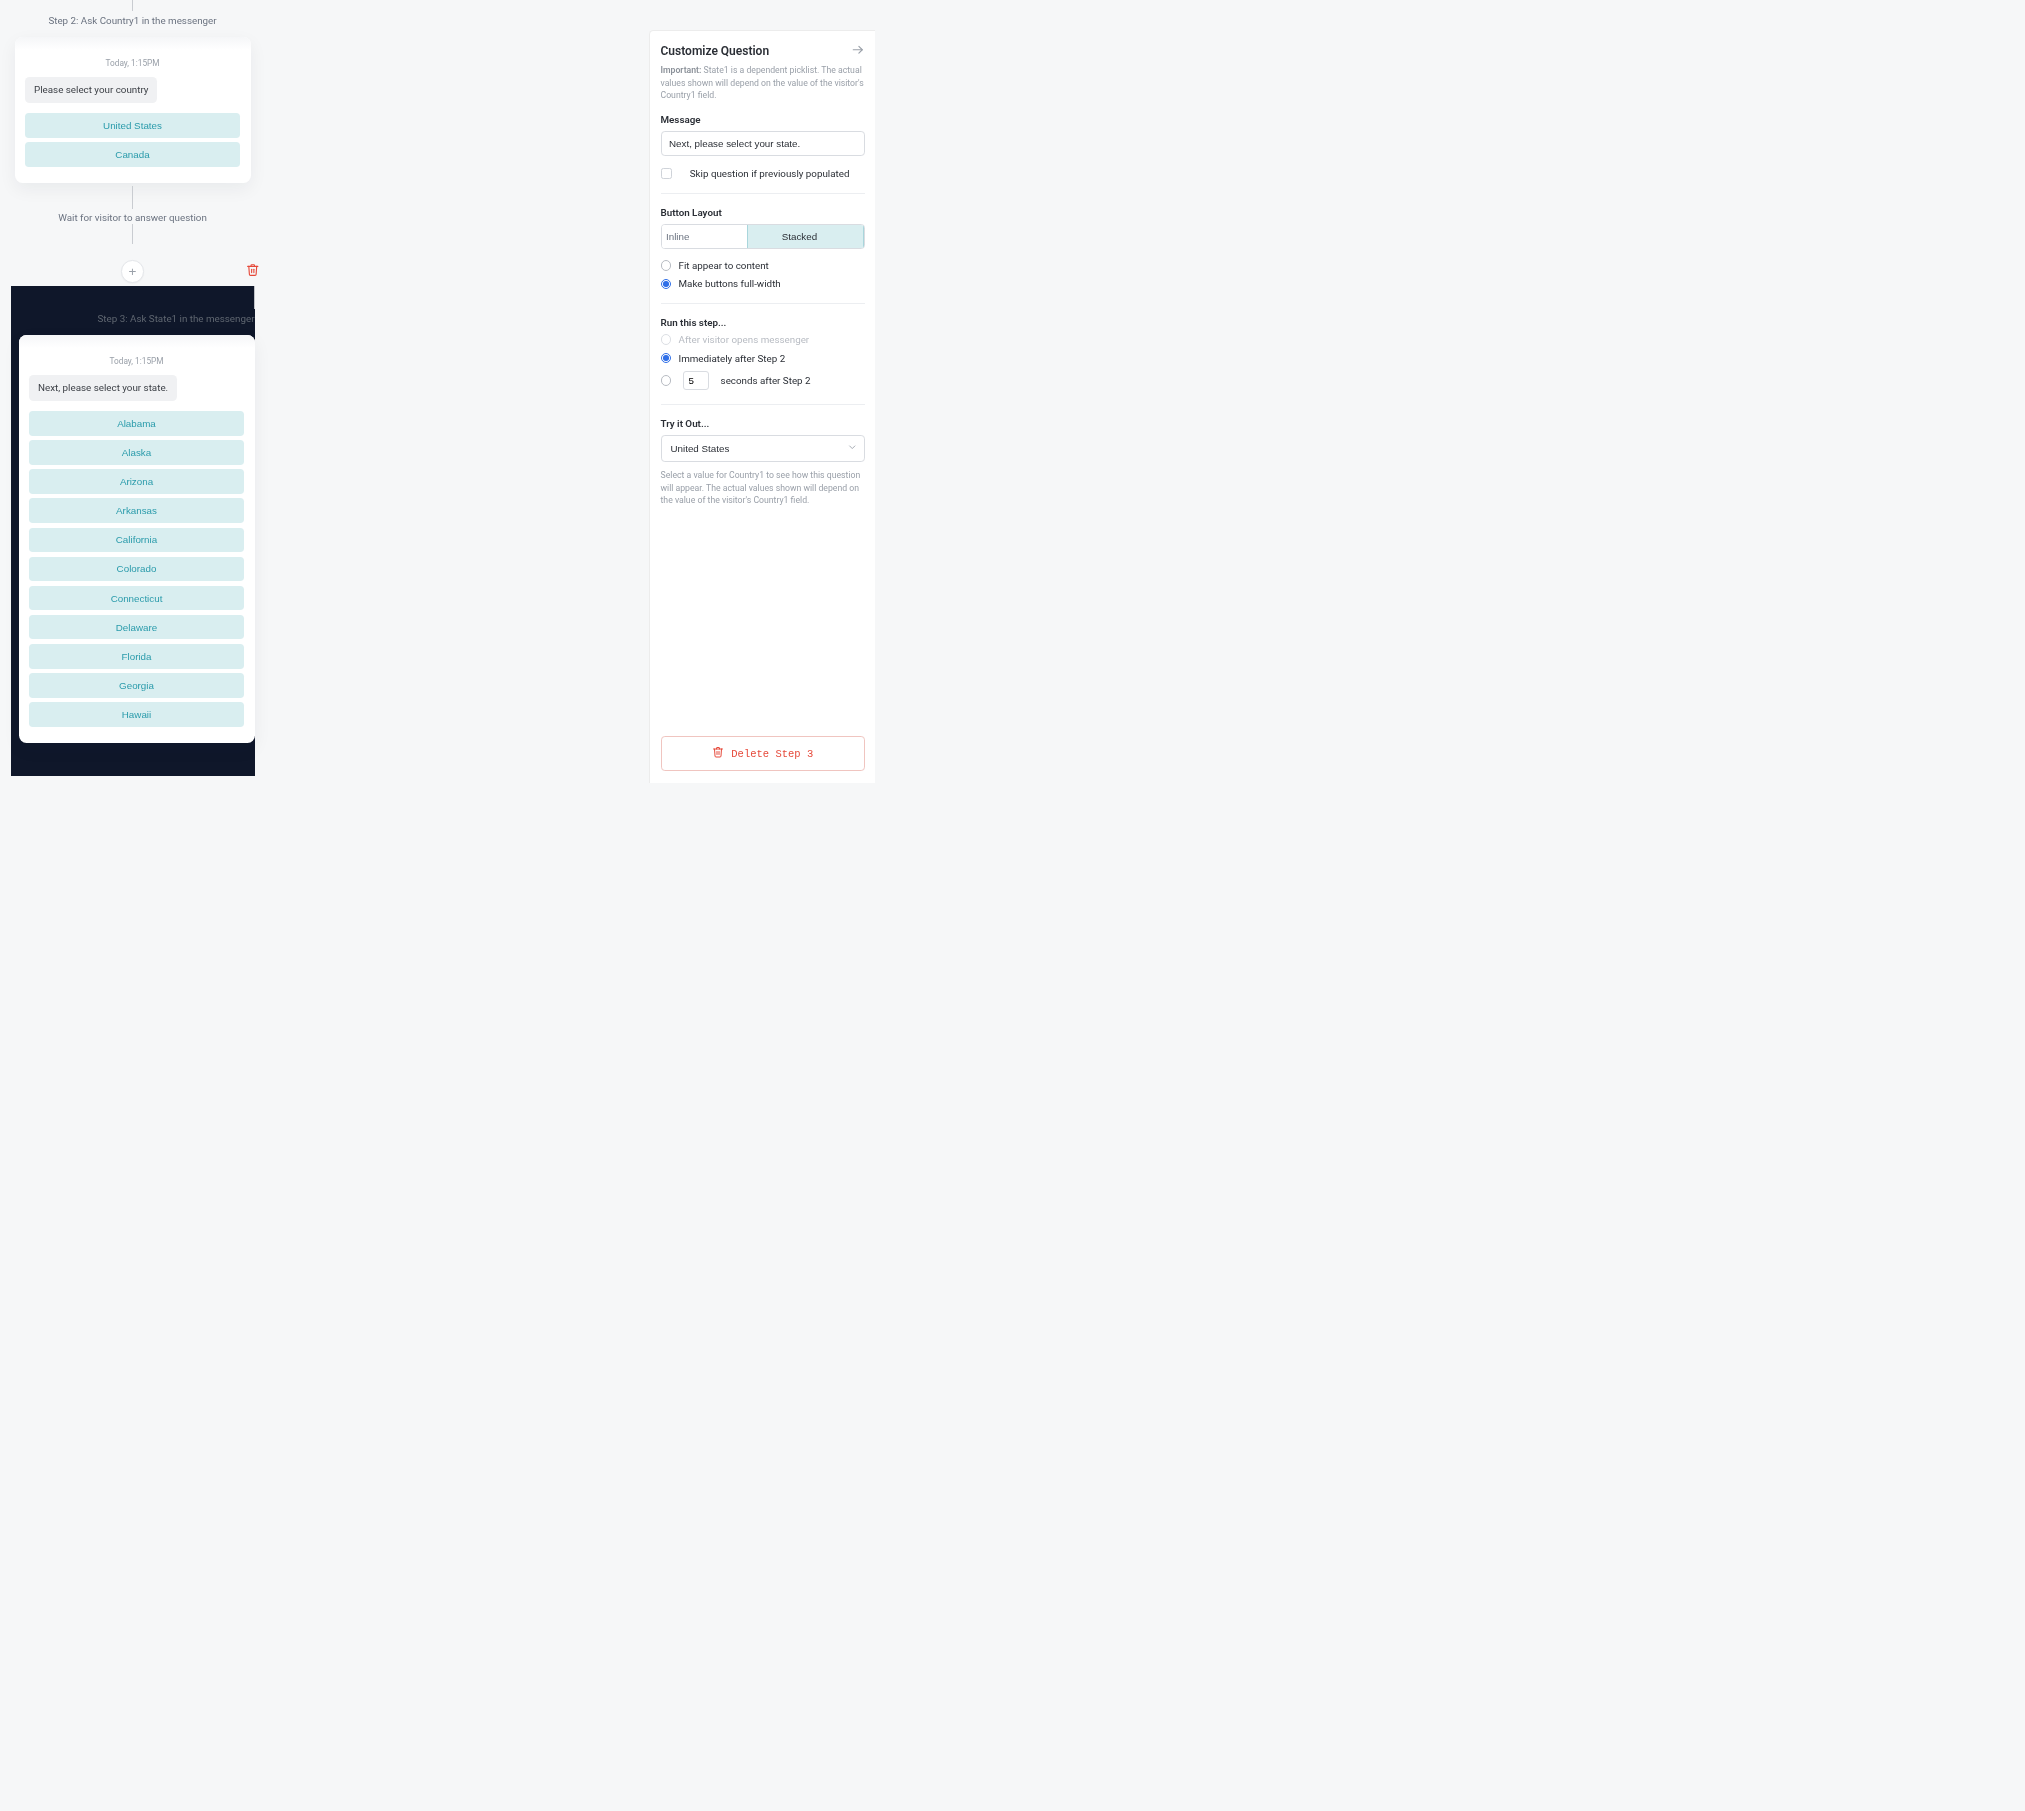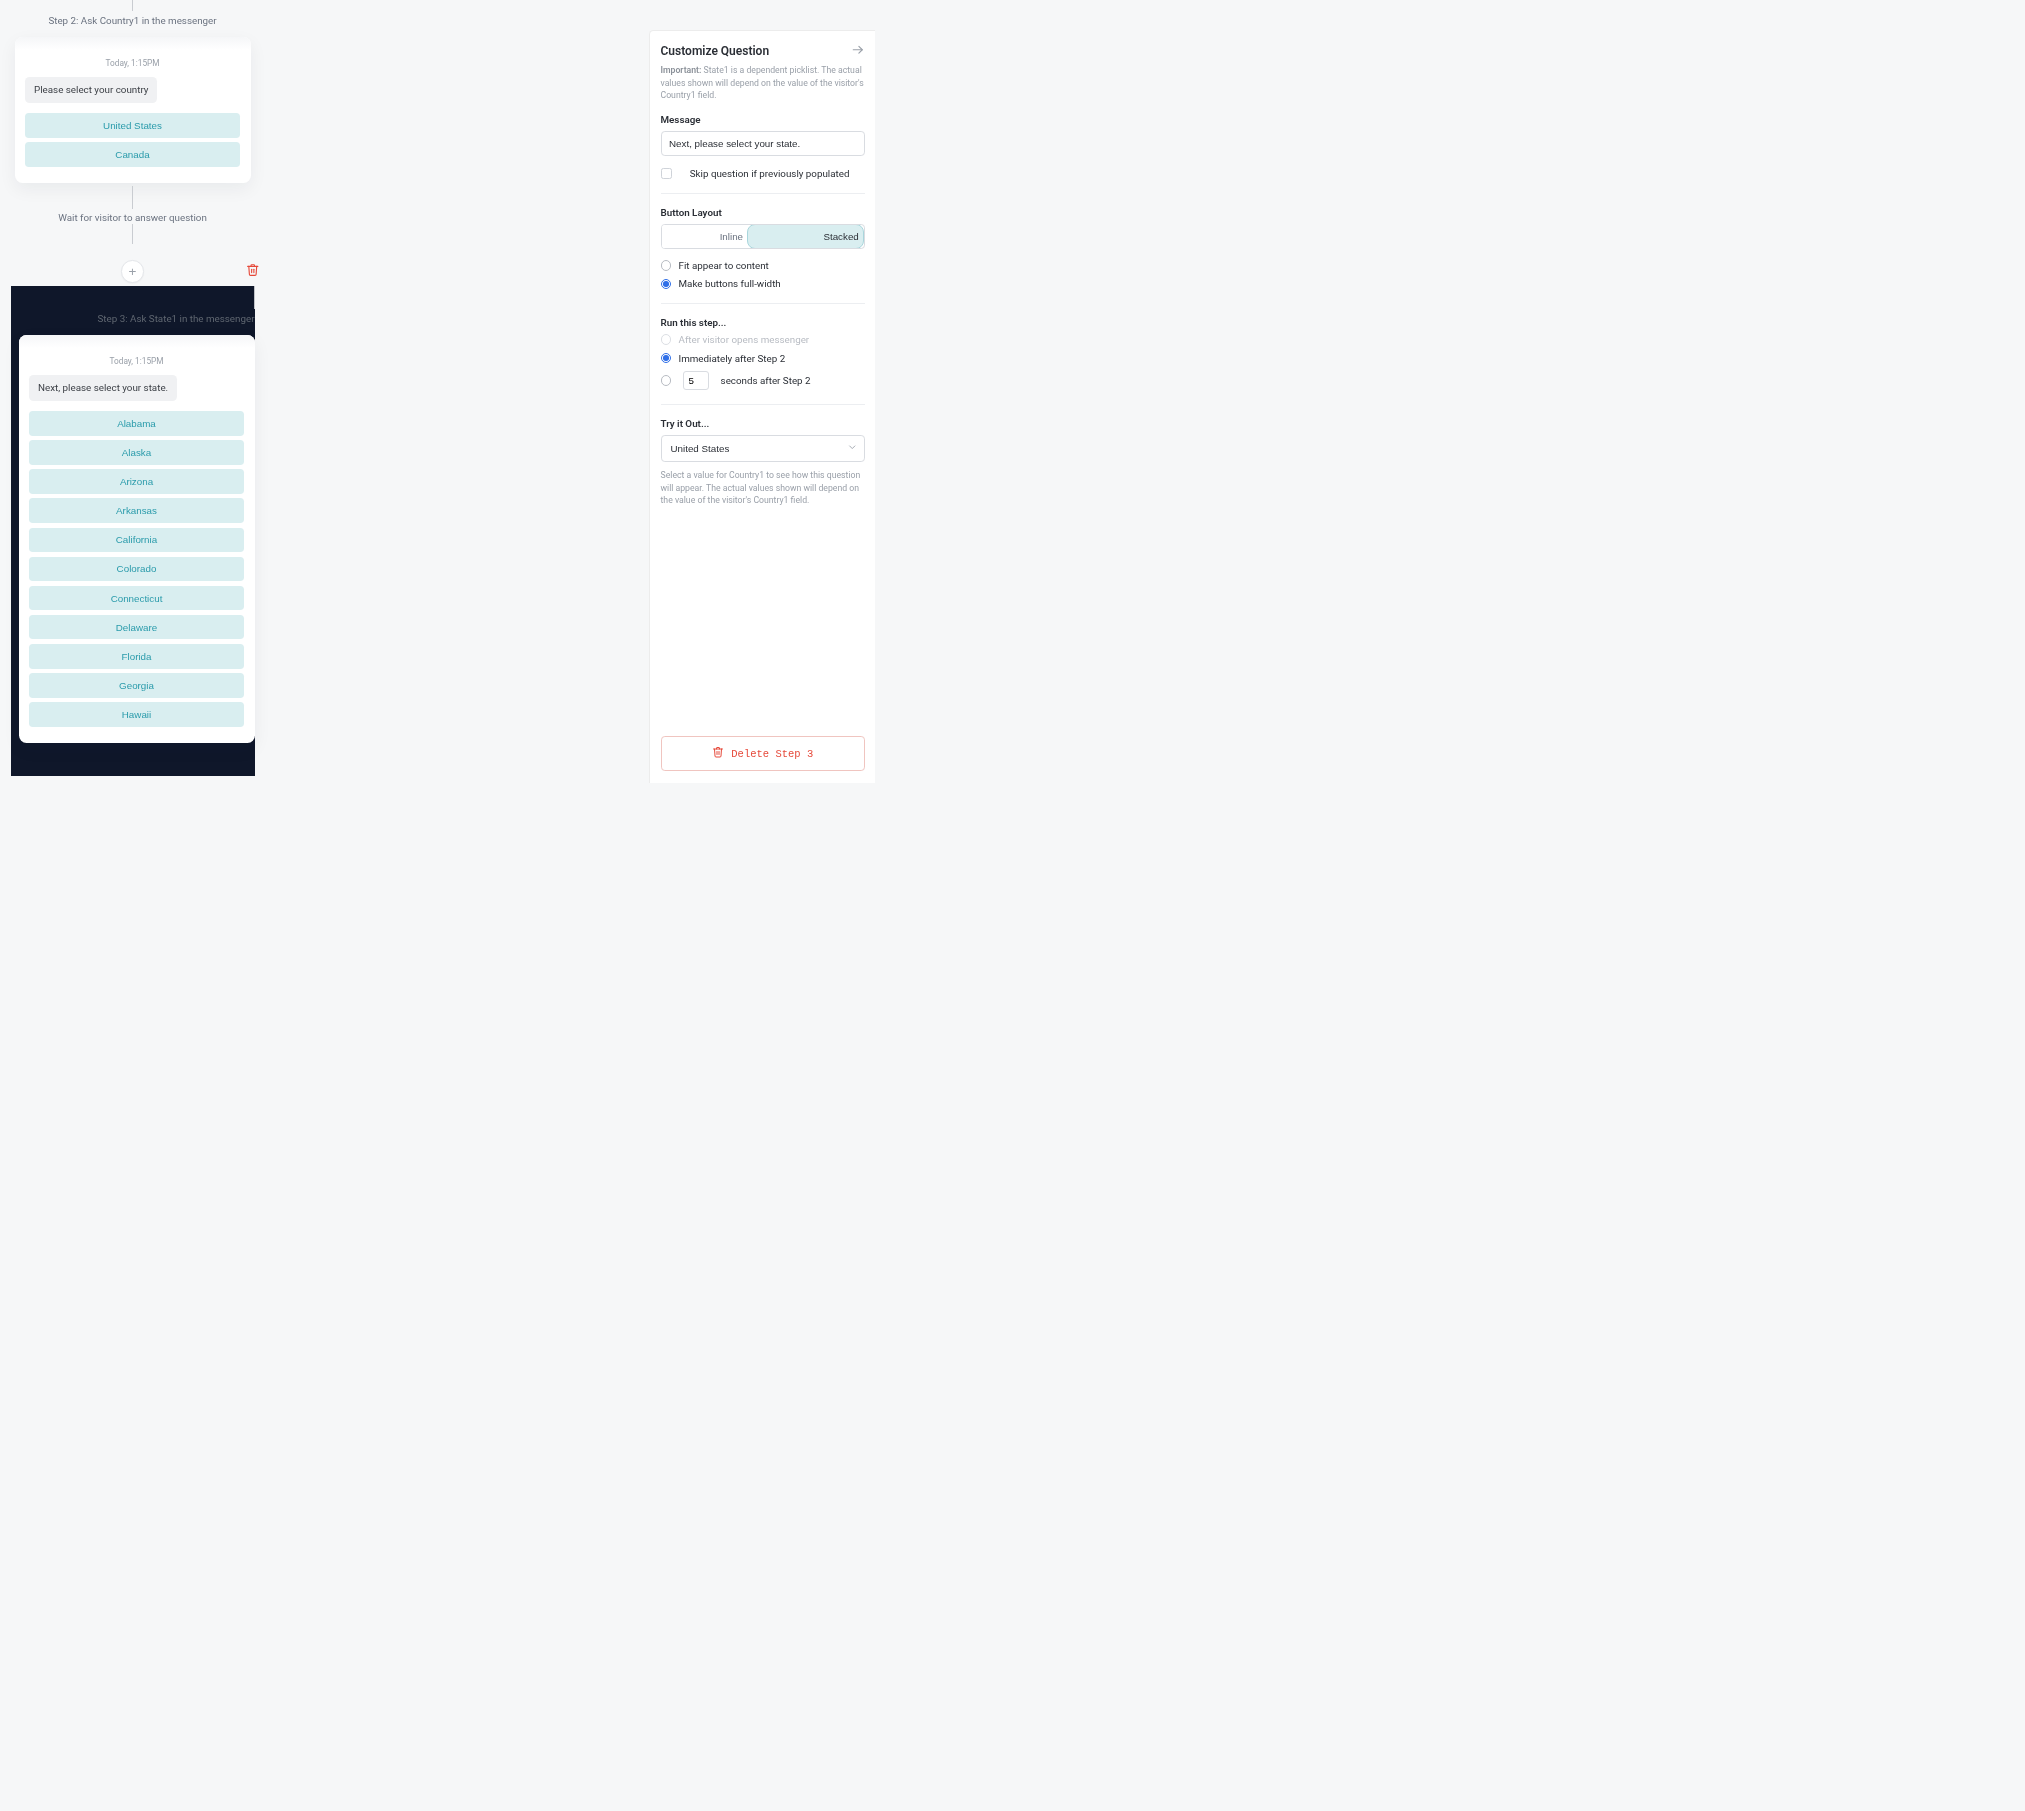--- a/index.html
+++ b/index.html
@@ -218,34 +218,34 @@
 
   .seg-control {
     display: flex;
     border: 0.8px solid #d9dce1;
     border-radius: 3.8px;
     overflow: hidden;
     margin-bottom: 10.5px;
   }
   .seg-btn {
     flex: 1;
-    text-align: right;
+    text-align: left;
     padding: 6px 4.5px;
     font-size: 9.8px;
     color: #6b7380;
     background: #fff;
     cursor: pointer;
     border: none;
   }
   .seg-btn.active {
     background: #d9eef0;
     color: #2b2f36;
     border: 0.8px solid #a9d6dc;
     margin: -0.8px;
-    border-radius: 8px;
+    border-radius: 1px;
     position: relative;
     padding-left: 34px;
   }
 
   .radio-row {
     display: flex;
     align-items: center;
     gap: 7.5px;
     font-size: 9.8px;
     color: #2b2f36;

